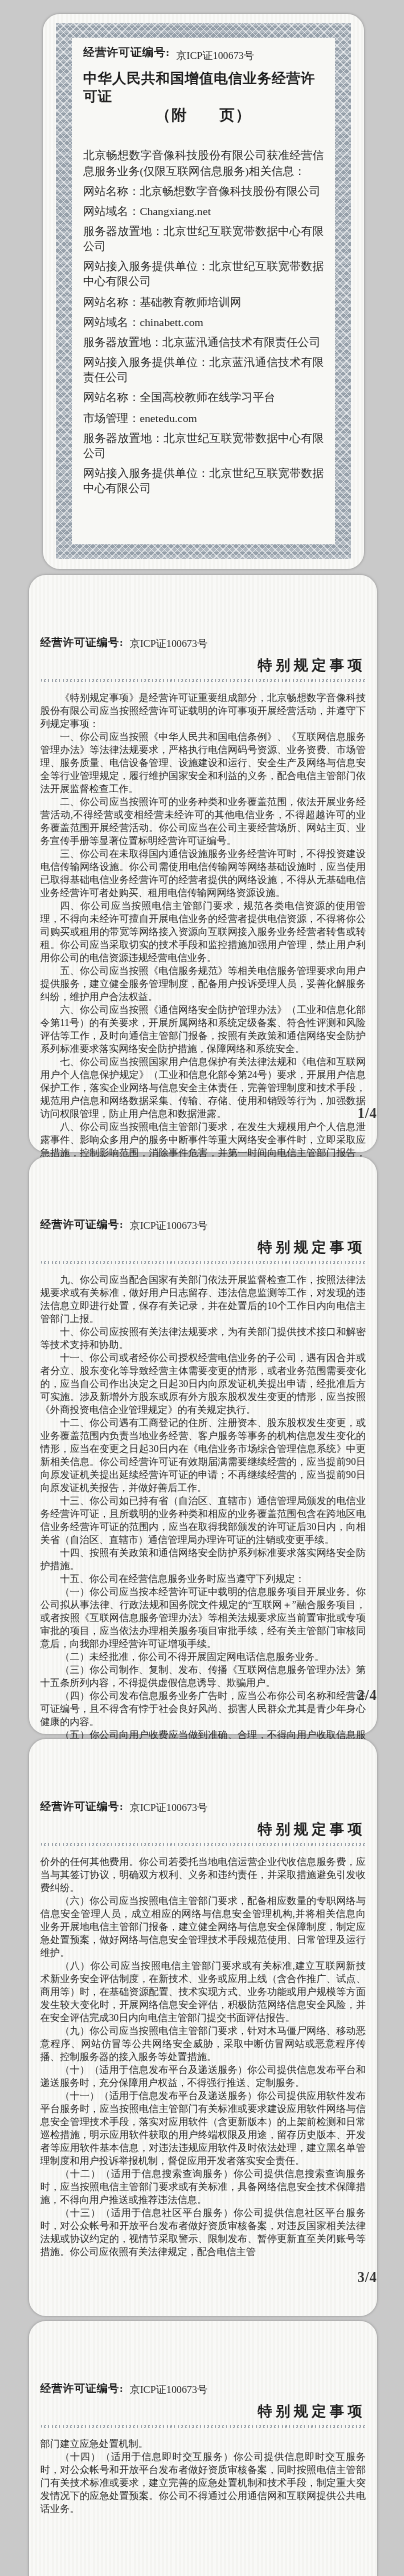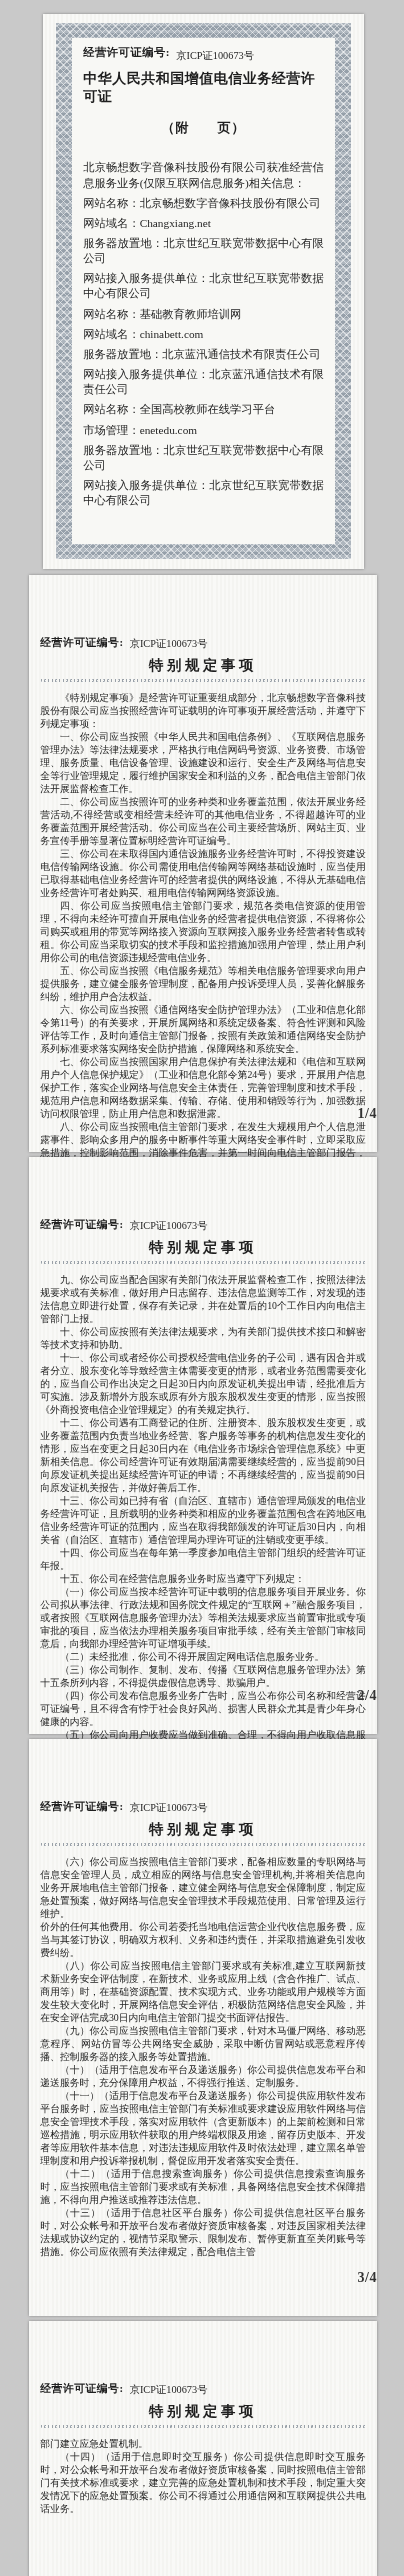--- a/index.html
+++ b/index.html
@@ -1,43 +1,43 @@
 <!DOCTYPE html>
 <html style="font-size:8.2px"><head>
 <meta charset="utf-8">
 <style>
   html,body{margin:0;padding:0;}
   body{background:#c9c9c9;font-family:"Liberation Serif","DejaVu Serif",serif;color:#1f1f1f;}
   .canvas{position:relative;width:405px;height:2873px;background:#c9c9c9;overflow:hidden;}
   .page{position:absolute;box-sizing:border-box;
         background:repeating-linear-gradient(90deg,#f9f9f7 0 2.1px,#f4f4f1 2.1px 4.1px);
-        box-shadow:0 0 2.6px rgba(0,0,0,.35);}
+        box-shadow:0 0 2.6px rgba(0,0,0,.35);border-radius:17px;}
   
   .page-license{left:43px;top:14.4px;width:321px;height:555px;}
   .frame{position:absolute;left:13.4px;right:13.4px;top:8.2px;bottom:10.3px;padding:15.5px;box-sizing:border-box;
      background:
        repeating-linear-gradient(45deg, rgba(255,255,255,.5) 0 1px, rgba(255,255,255,0) 1px 4.6px),
        repeating-linear-gradient(-45deg, rgba(255,255,255,.5) 0 1px, rgba(255,255,255,0) 1px 4.6px),
        repeating-linear-gradient(0deg,#aeb6be 0 3.6px,#96a0aa 3.6px 7.2px);}
   .frame-inner{background:#f8f8f5;width:100%;height:100%;box-sizing:border-box;padding:7.2px 11.3px;overflow:hidden;}
   .lp-header{margin-top:0;}
   .lp-label{font-size:11.3px;font-weight:bold;letter-spacing:0.5px;}
   .lp-number{font-size:10.3px;margin-left:4.1px;vertical-align:-2.6px;}
   .lp-title{margin:7.2px 0 0;font-size:14px;font-weight:bold;text-align:left;letter-spacing:0.5px;}
-  .lp-subtitle{margin-top:13px;font-size:13px;font-weight:bold;text-align:center;letter-spacing:1px;font-family:Liberation Mono, monospace;}
+  .lp-subtitle{margin-top:0;font-size:15px;font-weight:bold;text-align:center;letter-spacing:1px;font-family:Liberation Mono, monospace;}
   .lp-intro{margin:21.6px 0 0;font-size:11.3px;line-height:16px;text-align:justify;}
   .lp-entries{margin-top:4px;}
   .lp-entry{margin:5.2px 0 0;font-size:11.3px;line-height:15px;text-align:justify;}
   
   .page-prov{left:29px;width:348px;height:577px;padding:61px 11.3px 0;}
   .p2{top:575px}.p3{top:1157px}.p4{top:1739px}.p5{top:2321px;height:552px}
   .prov-header{white-space:nowrap;}
   .ph-label{font-size:10.8px;font-weight:bold;letter-spacing:0.5px;}
   .ph-number{font-size:10.3px;margin-left:4.1px;vertical-align:-1px;}
-  .prov-title{margin:5.2px 0 0;font-size:14.4px;font-weight:bold;text-align:center;letter-spacing:3.6px;}
+  .prov-title{margin:5.2px 0 0;font-size:14.4px;font-weight:bold;text-align:right;letter-spacing:3.6px;}
   .zigzag{height:3.6px;margin:3.6px 1px 0;
      background:
        repeating-linear-gradient(104deg,#9aa1a8 0 1px,rgba(0,0,0,0) 1px 3.6px),
        repeating-linear-gradient(76deg,#bcc2c8 0 1px,rgba(0,0,0,0) 1px 3.6px);}
   .prov-body{margin-top:8.2px;}
   .prov-para{margin:0;font-size:9.8px;line-height:13px;text-align:justify;text-indent:2em;color:#222;}
   .prov-para.noindent{text-indent:0;}
   .pageno{position:absolute;top:531px;left:0;right:0;text-align:right;font-size:14px;letter-spacing:0.5px;color:#333;font-weight:bold;}
 </style>
 </head>
@@ -103,42 +103,42 @@
     </div>
     <h2 class="prov-title">特别规定事项</h2>
     <div class="zigzag"></div>
     <div class="prov-body">
 
     <p class="prov-para">九、你公司应当配合国家有关部门依法开展监督检查工作，按照法律法规要求或有关标准，做好用户日志留存、违法信息监测等工作，对发现的违法信息立即进行处置，保存有关记录，并在处置后的10个工作日内向电信主管部门上报。</p>
         <p class="prov-para">十、你公司应按照有关法律法规要求，为有关部门提供技术接口和解密等技术支持和协助。</p>
         <p class="prov-para">十一、你公司或者经你公司授权经营电信业务的子公司，遇有因合并或者分立、股东变化等导致经营主体需要变更的情形，或者业务范围需要变化的，应当自公司作出决定之日起30日内向原发证机关提出申请，经批准后方可实施。涉及新增外方股东或原有外方股东股权发生变更的情形，应当按照《外商投资电信企业管理规定》的有关规定执行。</p>
         <p class="prov-para">十二、你公司遇有工商登记的住所、注册资本、股东股权发生变更，或业务覆盖范围内负责当地业务经营、客户服务等事务的机构信息发生变化的情形，应当在变更之日起30日内在《电信业务市场综合管理信息系统》中更新相关信息。你公司经营许可证有效期届满需要继续经营的，应当提前90日向原发证机关提出延续经营许可证的申请；不再继续经营的，应当提前90日向原发证机关报告，并做好善后工作。</p>
         <p class="prov-para">十三、你公司如已持有省（自治区、直辖市）通信管理局颁发的电信业务经营许可证，且所载明的业务种类和相应的业务覆盖范围包含在跨地区电信业务经营许可证的范围内，应当在取得我部颁发的许可证后30日内，向相关省（自治区、直辖市）通信管理局办理许可证的注销或变更手续。</p>
-        <p class="prov-para">十四、你公司应当在每年第一季度参加电信主管部门组织的经营许可证年报。</p>
+        <p class="prov-para">十四、按照有关政策和通信网络安全防护系列标准要求落实网络安全防护措施。</p>
         <p class="prov-para">十五、你公司在经营信息服务业务时应当遵守下列规定：</p>
         <p class="prov-para">（一）你公司应当按本经营许可证中载明的信息服务项目开展业务。你公司拟从事法律、行政法规和国务院文件规定的“互联网＋”融合服务项目，或者按照《互联网信息服务管理办法》等相关法规要求应当前置审批或专项审批的项目，应当依法办理相关服务项目审批手续，经有关主管部门审核同意后，向我部办理经营许可证增项手续。</p>
         <p class="prov-para">（二）未经批准，你公司不得开展固定网电话信息服务业务。</p>
         <p class="prov-para">（三）你公司制作、复制、发布、传播《互联网信息服务管理办法》第十五条所列内容，不得提供虚假信息诱导、欺骗用户。</p>
         <p class="prov-para">（四）你公司发布信息服务业务广告时，应当公布你公司名称和经营许可证编号，且不得含有悖于社会良好风尚、损害人民群众尤其是青少年身心健康的内容。</p>
         <p class="prov-para">（五）你公司向用户收费应当做到准确、合理，不得向用户收取信息服务项目中明码标</p>
       </div>
     <div class="pageno">2/4</div>
   </section>
 
   <section class="page page-prov p4">
     <div class="prov-header">
       <span class="ph-label">经营许可证编号:</span>
       <span class="ph-number">京ICP证100673号</span>
     </div>
     <h2 class="prov-title">特别规定事项</h2>
     <div class="zigzag"></div>
     <div class="prov-body">
 
-    <p class="prov-para">（六）你公司应当按照电信主管部门要求，配备相应数量的专职网络与信息安全管理人员，成立相应的网络与信息安全管理机构,并将相关信息向业务开展地电信主管部门报备，建立健全网络与信息安全保障制度，制定应急处置预案，做好网络与信息安全管理技术手段规范使用、日常管理及运行维护。</p>
-        <p class="prov-para noindent">价外的任何其他费用。你公司若委托当地电信运营企业代收信息服务费，应当与其签订协议，明确双方权利、义务和违约责任，并采取措施避免引发收费纠纷。</p>
+    <p class="prov-para noindent">价外的任何其他费用。你公司若委托当地电信运营企业代收信息服务费，应当与其签订协议，明确双方权利、义务和违约责任，并采取措施避免引发收费纠纷。</p>
+        <p class="prov-para">（六）你公司应当按照电信主管部门要求，配备相应数量的专职网络与信息安全管理人员，成立相应的网络与信息安全管理机构,并将相关信息向业务开展地电信主管部门报备，建立健全网络与信息安全保障制度，制定应急处置预案，做好网络与信息安全管理技术手段规范使用、日常管理及运行维护。</p>
         <p class="prov-para">（八）你公司应当按照电信主管部门要求或有关标准,建立互联网新技术新业务安全评估制度，在新技术、业务或应用上线（含合作推广、试点、商用等）时，在基础资源配置、技术实现方式、业务功能或用户规模等方面发生较大变化时，开展网络信息安全评估，积极防范网络信息安全风险，并在安全评估完成30日内向电信主管部门提交书面评估报告。</p>
         <p class="prov-para">（九）你公司应当按照电信主管部门要求，针对木马僵尸网络、移动恶意程序、网站仿冒等公共网络安全威胁，采取中断仿冒网站或恶意程序传播、控制服务器的接入服务等处置措施。</p>
         <p class="prov-para">（十）（适用于信息发布平台及递送服务）你公司提供信息发布平台和递送服务时，充分保障用户权益，不得强行推送、定制服务。</p>
         <p class="prov-para">（十一）（适用于信息发布平台及递送服务）你公司提供应用软件发布平台服务时，应当按照电信主管部门有关标准或要求建设应用软件网络与信息安全管理技术手段，落实对应用软件（含更新版本）的上架前检测和日常巡检措施，明示应用软件获取的用户终端权限及用途，留存历史版本、开发者等应用软件基本信息，对违法违规应用软件及时依法处理，建立黑名单管理制度和用户投诉举报机制，督促应用开发者落实安全责任。</p>
         <p class="prov-para">（十二）（适用于信息搜索查询服务）你公司提供信息搜索查询服务时，应当按照电信主管部门要求或有关标准，具备网络信息安全技术保障措施，不得向用户推送或推荐违法信息。</p>
         <p class="prov-para">（十三）（适用于信息社区平台服务）你公司提供信息社区平台服务时，对公众帐号和开放平台发布者做好资质审核备案，对违反国家相关法律法规或协议约定的，视情节采取警示、限制发布、暂停更新直至关闭账号等措施。你公司应依照有关法律规定，配合电信主管</p>
       </div>
     <div class="pageno">3/4</div>
   </section>
 

